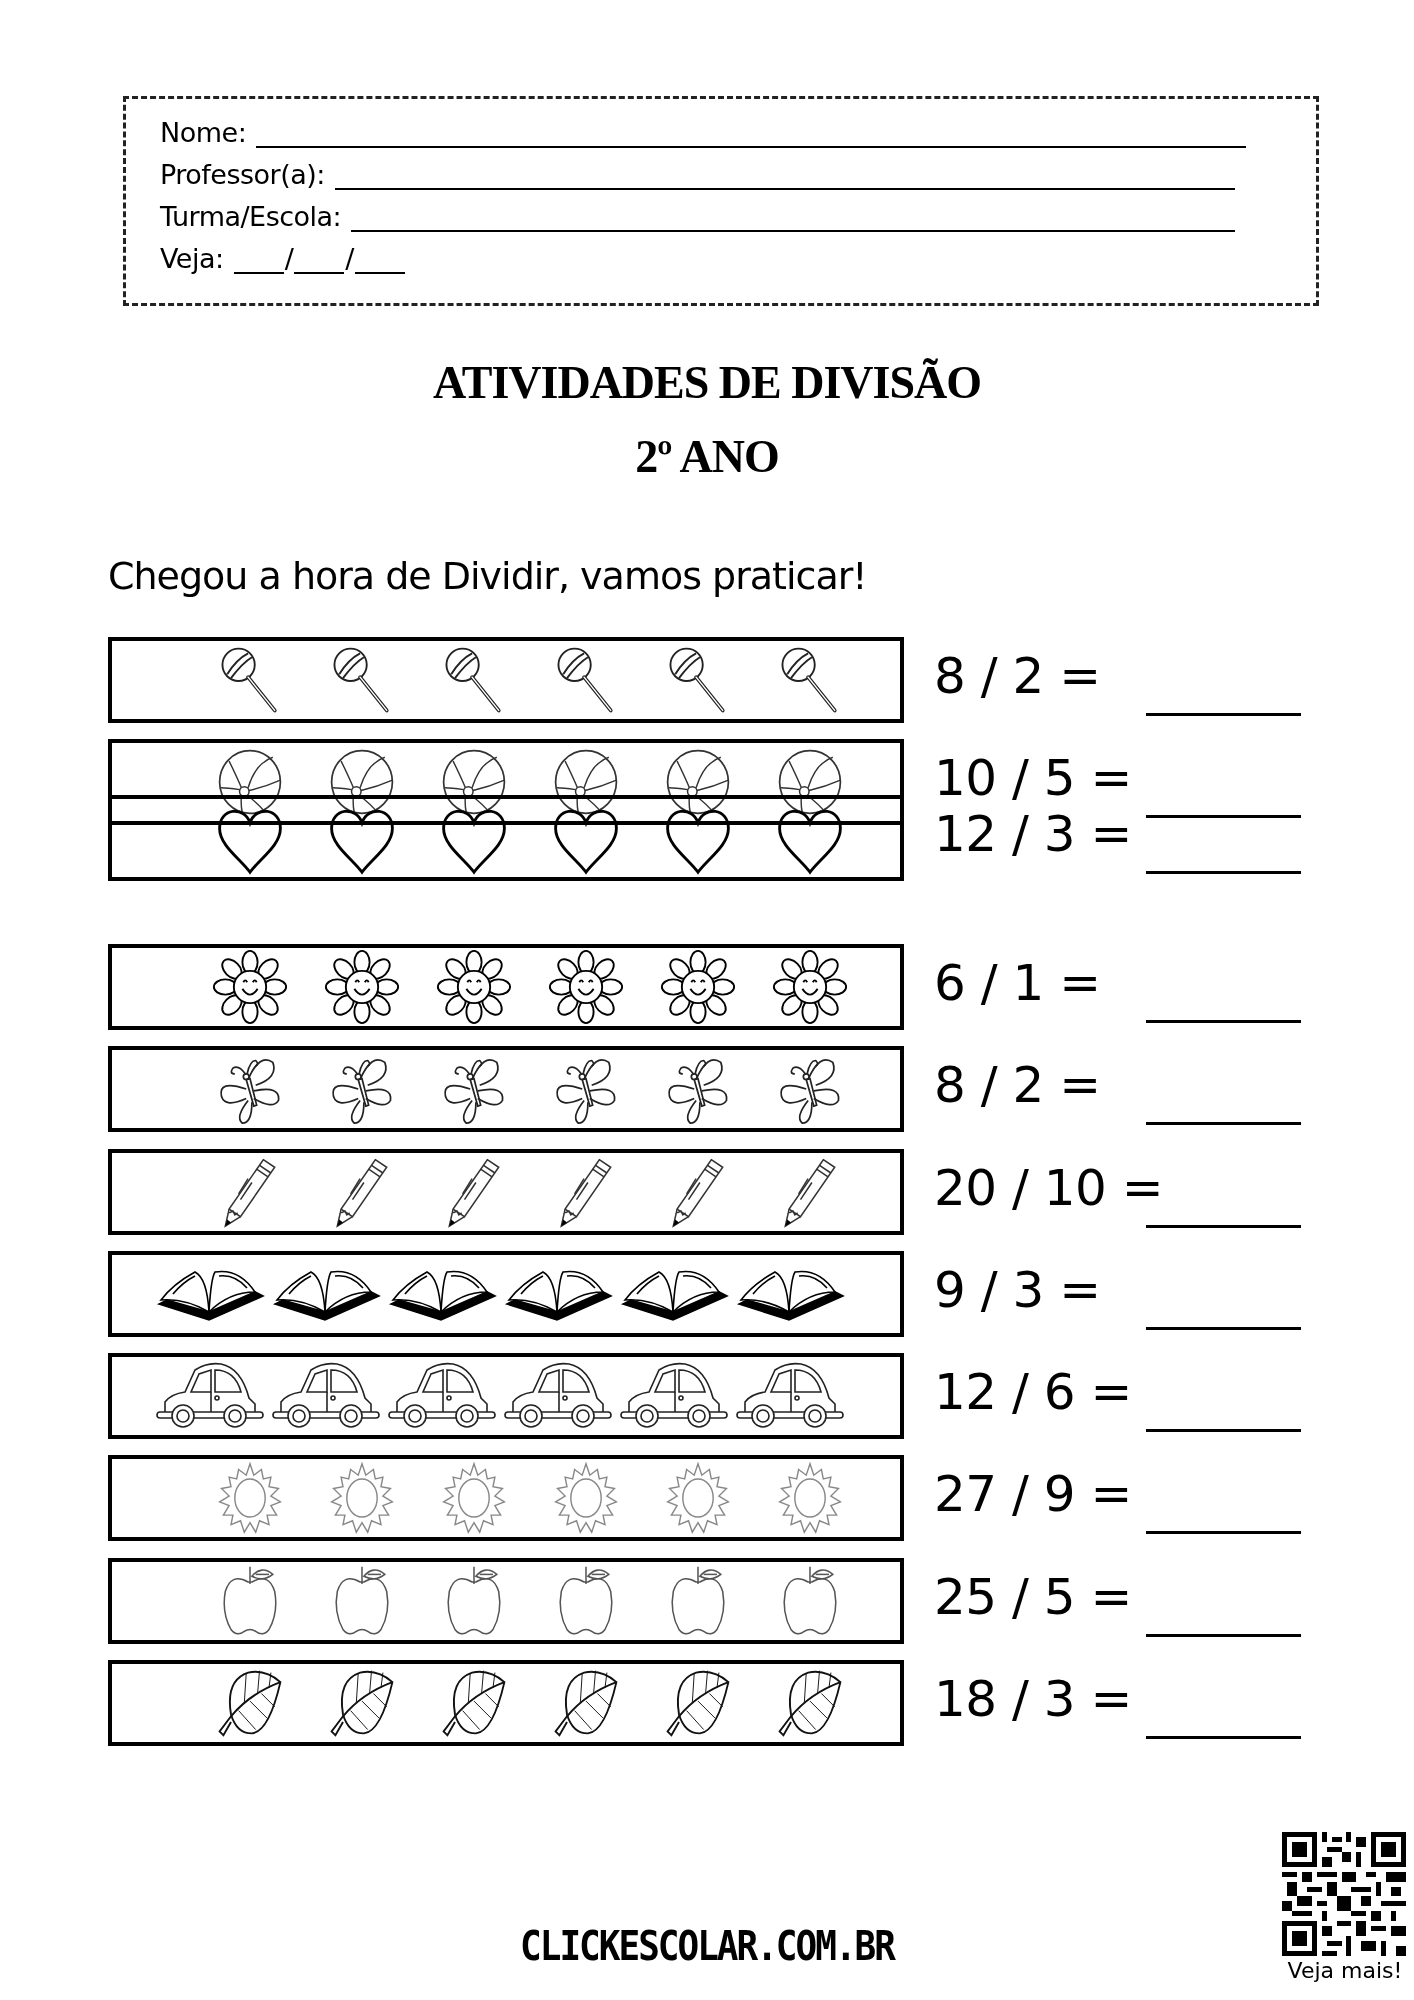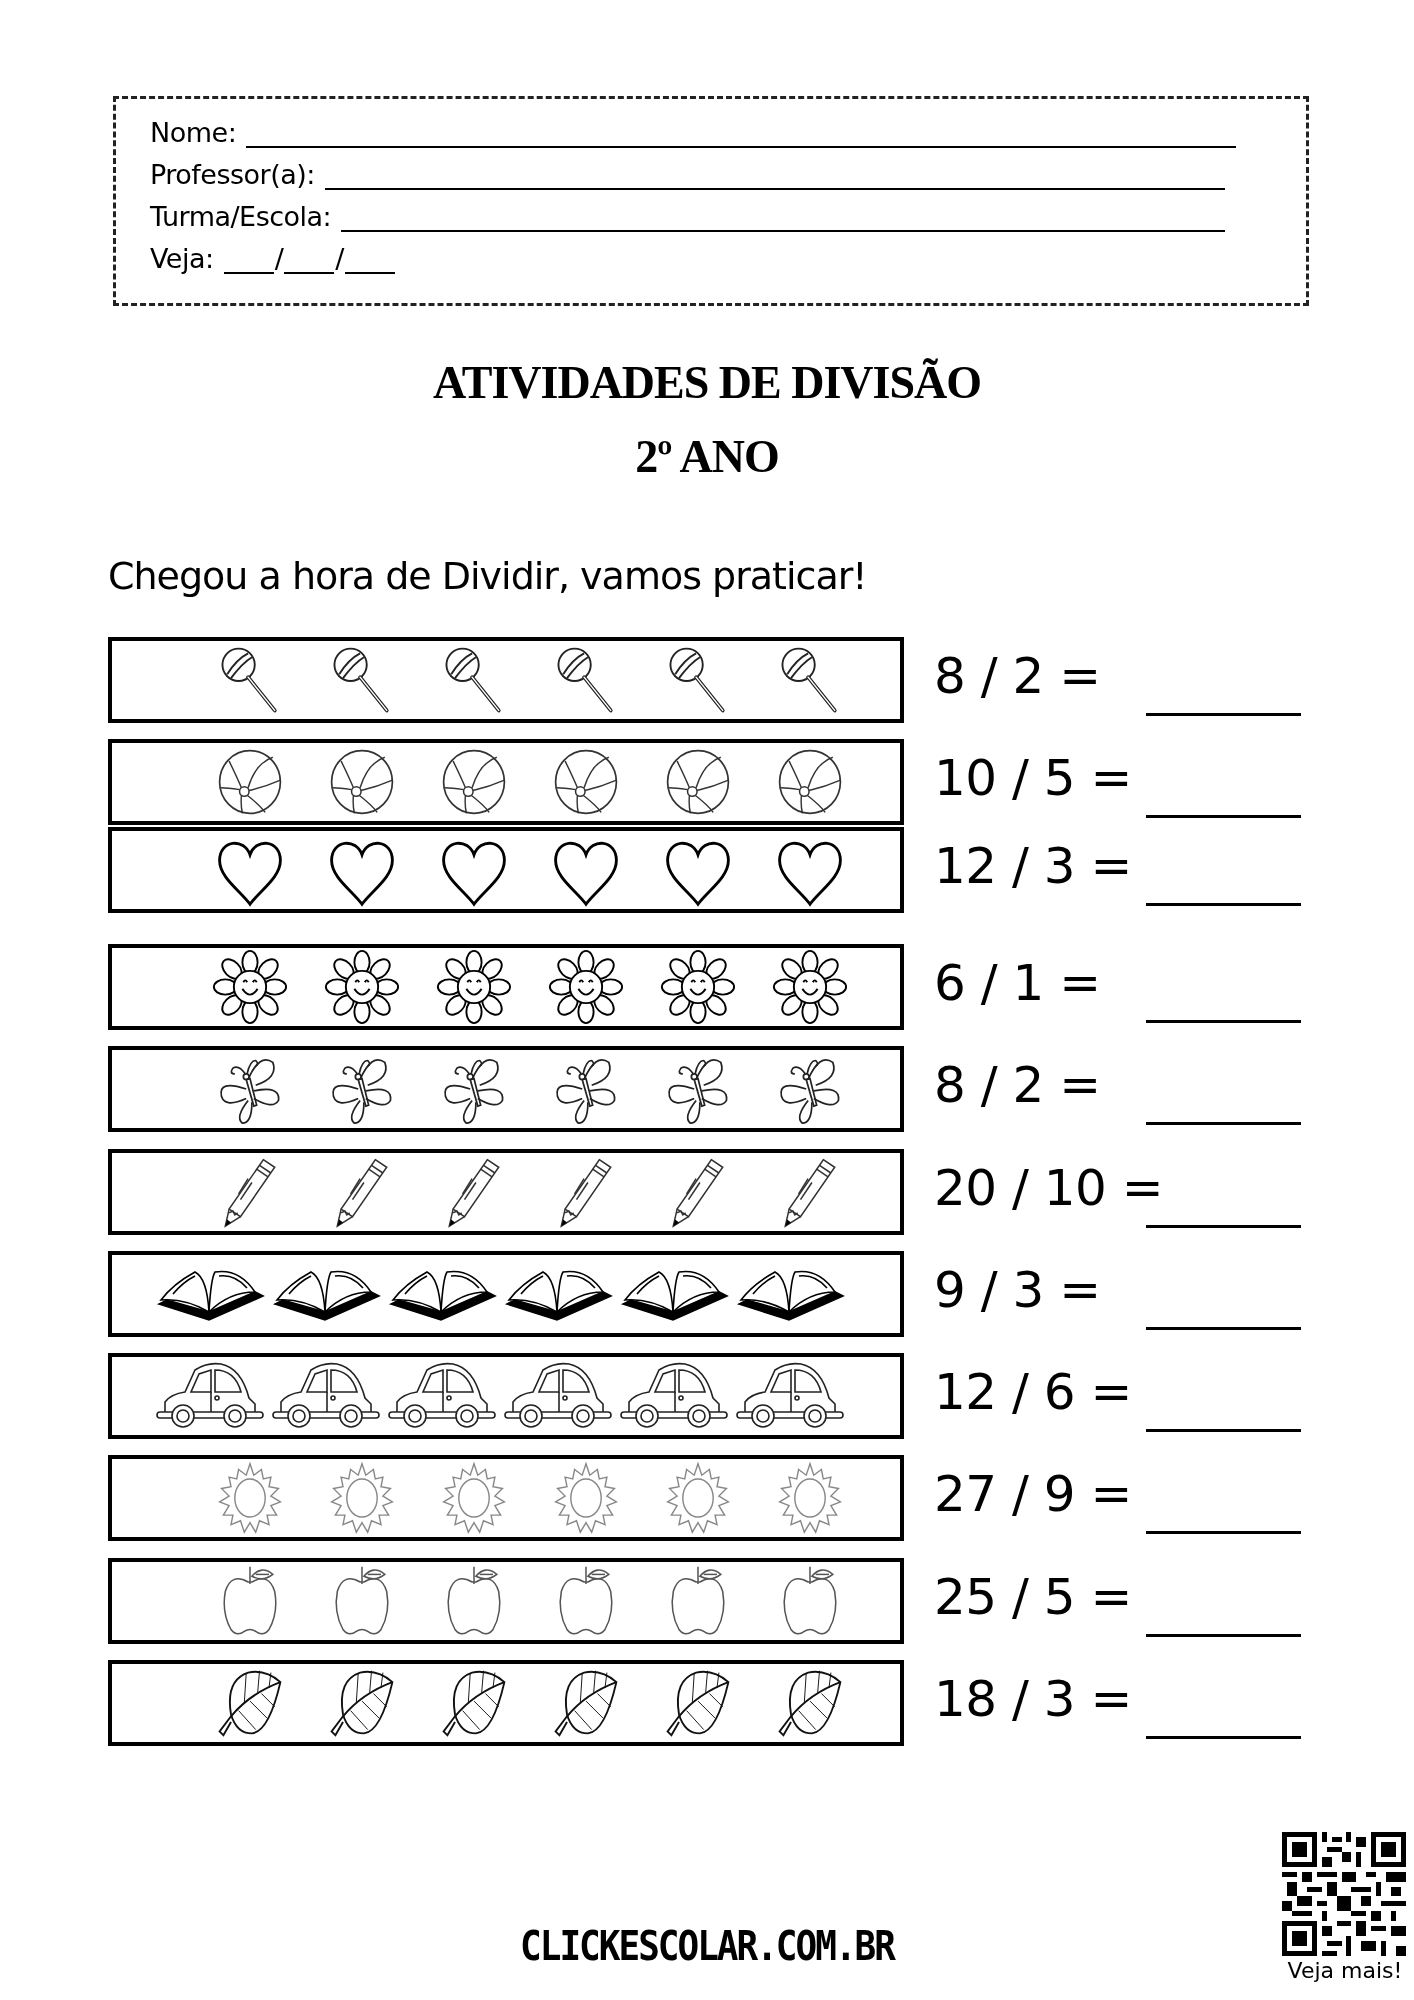--- a/index.html
+++ b/index.html
@@ -1,17 +1,17 @@
 <!DOCTYPE html>
 <html><head>
 <meta charset="utf-8">
 <style>
   html,body{margin:0;padding:0;background:#fff;}
   body{width:1414px;height:2000px;position:relative;overflow:hidden;font-family:"Liberation Sans","DejaVu Sans",sans-serif;color:#000;}
-  .header-box{position:absolute;left:113px;top:96px;width:1196px;height:210px;border:3px dashed #222;box-sizing:border-box;}
+  .header-box{position:absolute;left:123px;top:96px;width:1196px;height:210px;border:3px dashed #222;box-sizing:border-box;}
   .field{position:absolute;left:34px;display:flex;align-items:flex-end;font-family:"DejaVu Sans",sans-serif;font-size:27px;letter-spacing:-0.5px;}
   .field .line{border-bottom:2px solid #000;height:24px;margin-left:10px;}
   .date-seg{display:inline-block;width:50px;border-bottom:2px solid #000;height:24px;}
   .date-sep{display:inline-block;margin:0 1px;}
   .title{position:absolute;left:0;width:1414px;text-align:center;font-family:Liberation Serif, serif;font-weight:bold;font-size:46px;letter-spacing:-1px;}
   .intro{position:absolute;left:108px;top:554px;font-family:"DejaVu Sans",sans-serif;font-size:38px;letter-spacing:-1px;}
   .row{position:absolute;left:108px;width:1210px;height:86px;text-align:right;}
   .pic-box{position:absolute;left:0;top:0;width:796px;height:86px;border:4px solid #000;box-sizing:border-box;}
   .icons{position:absolute;left:82px;top:0;height:78px;display:flex;align-items:center;}
   .icons .ico{width:112px;height:78px;display:flex;align-items:center;justify-content:center;}
@@ -224,21 +224,21 @@
           <div class="ico">
             <svg width="76" height="76">
               <use href="#s-ball"></use>
             </svg>
           </div>
         </div>
       </div>
       <div class="eq">10 / 5 =</div>
       <div class="ans"></div>
     </div>
-    <div class="row" style="top: 827px; padding-left: 16px;">
+    <div class="row" style="top: 795px; padding-left: 16px;">
       <div class="pic-box">
         <div class="icons">
           <div class="ico">
             <svg width="76" height="76">
               <use href="#s-heart"></use>
             </svg>
           </div>
           <div class="ico">
             <svg width="76" height="76">
               <use href="#s-heart"></use>

